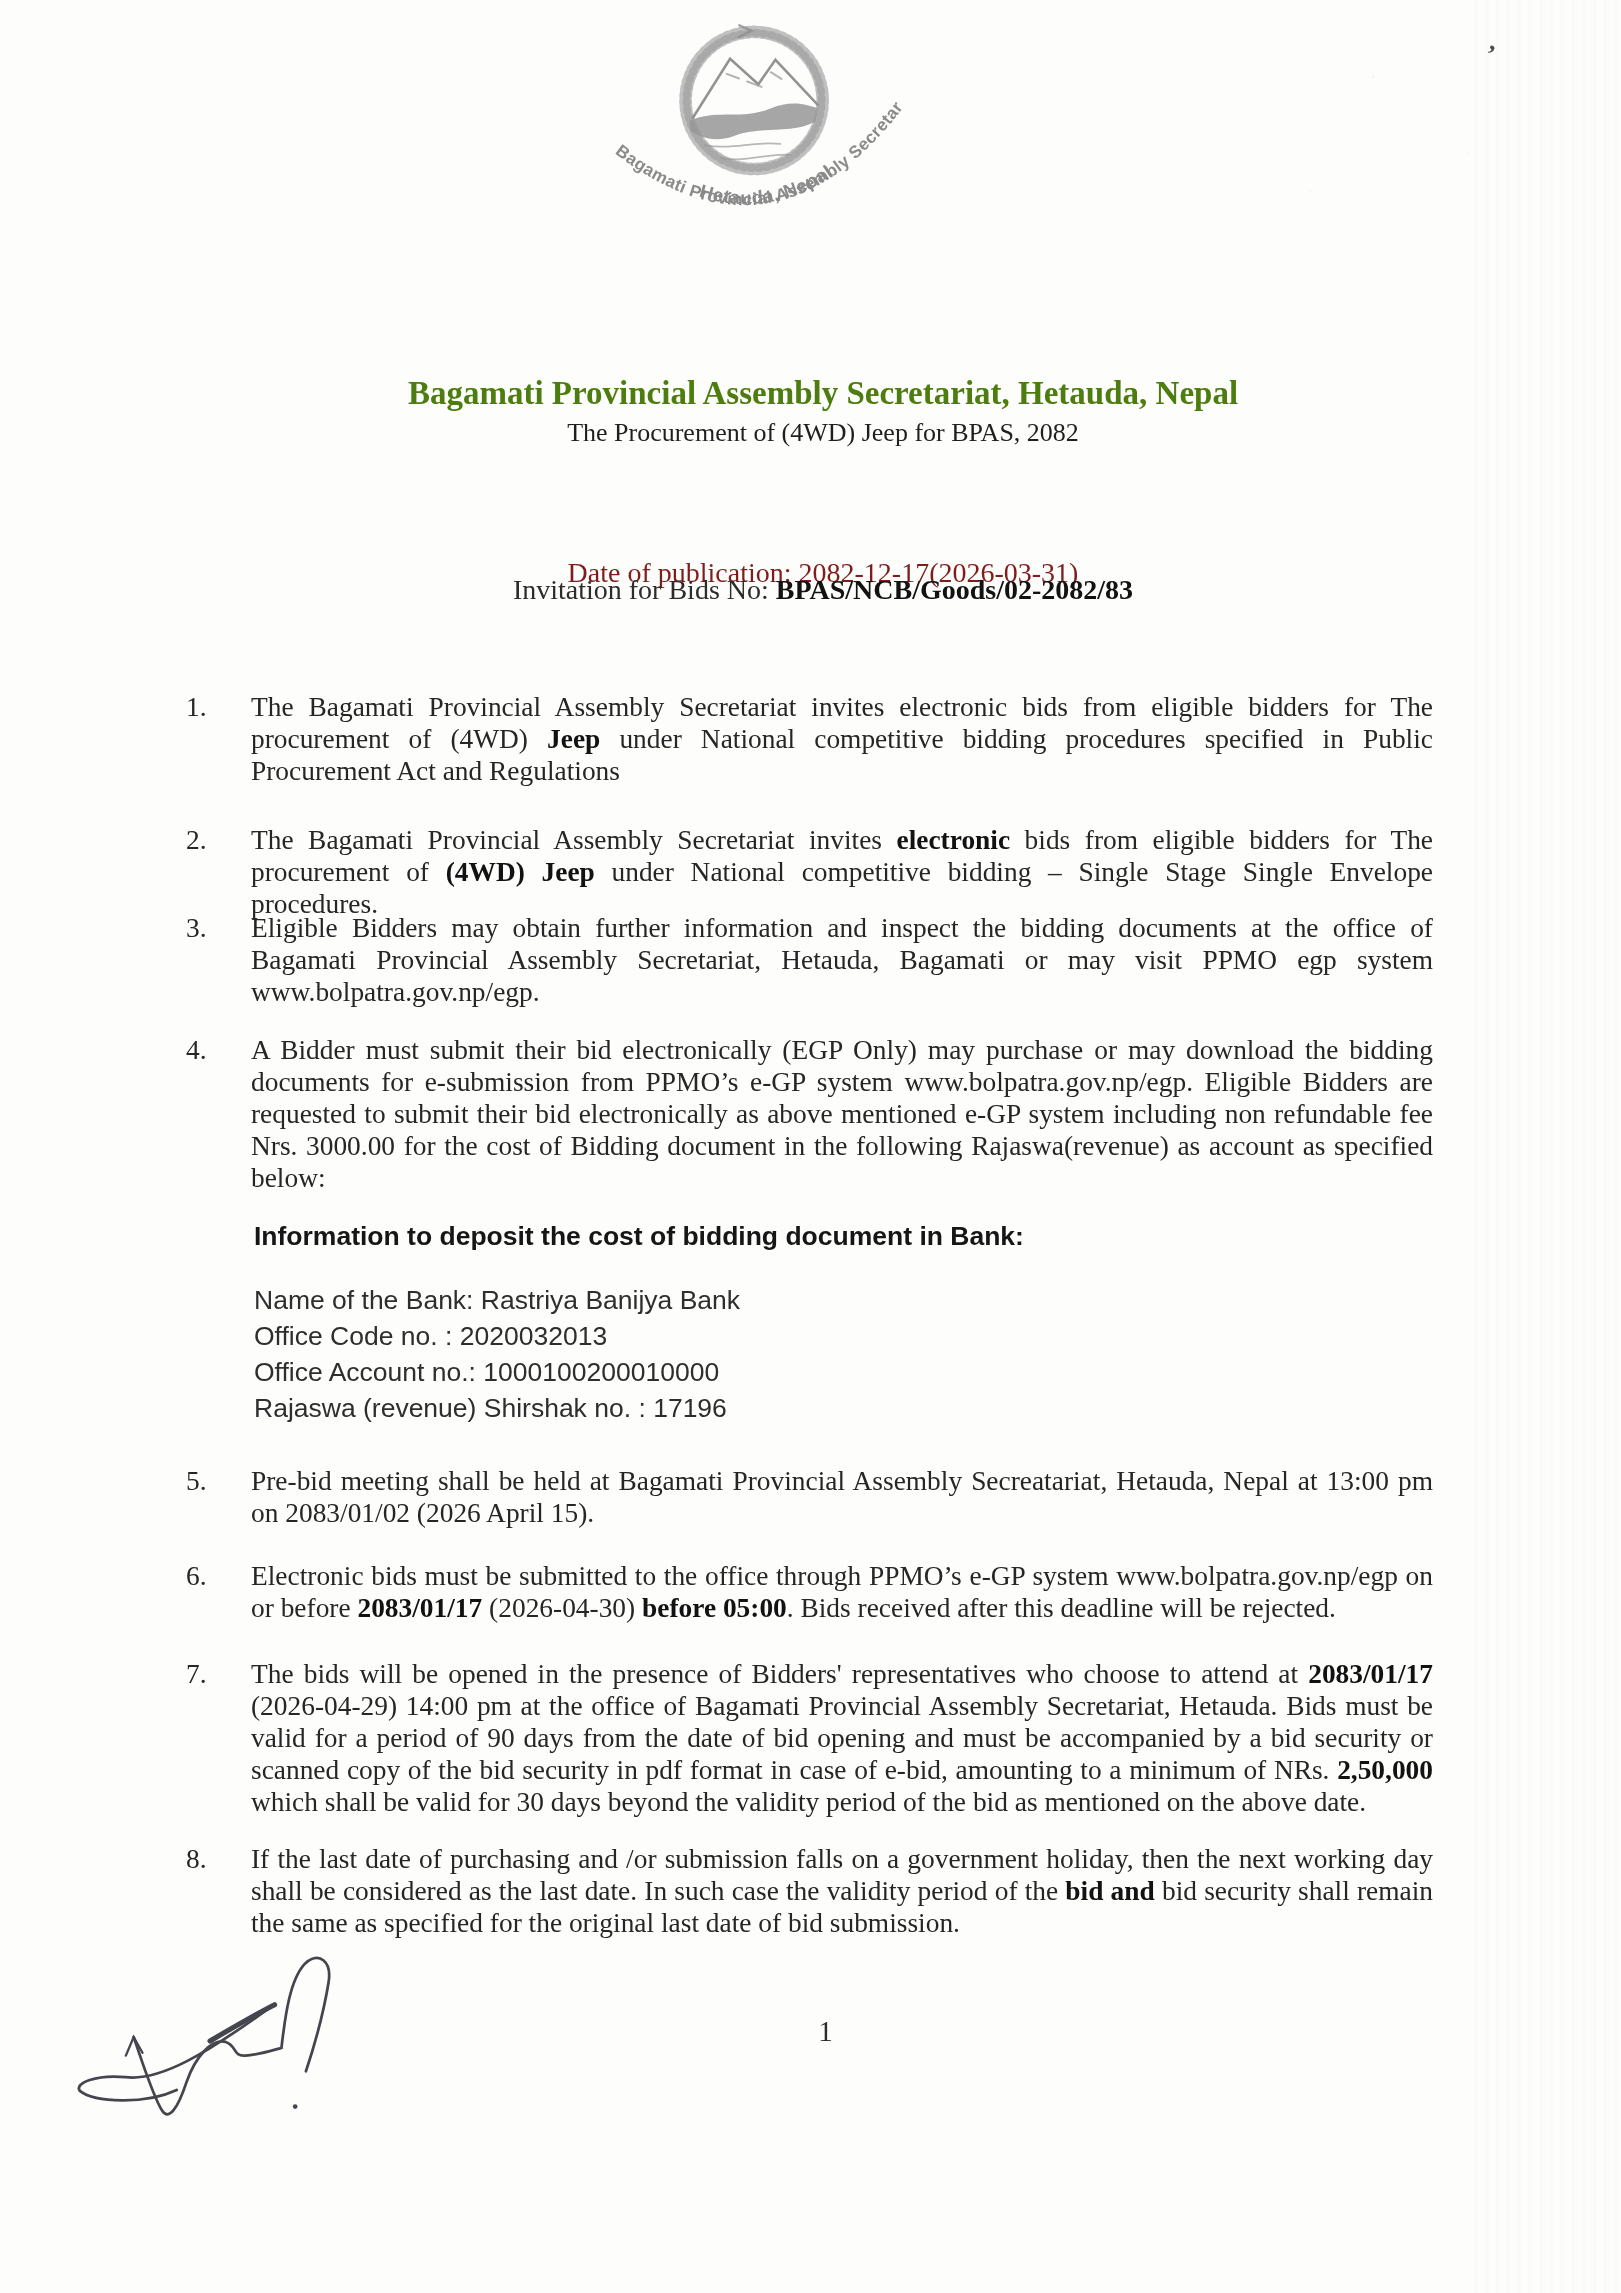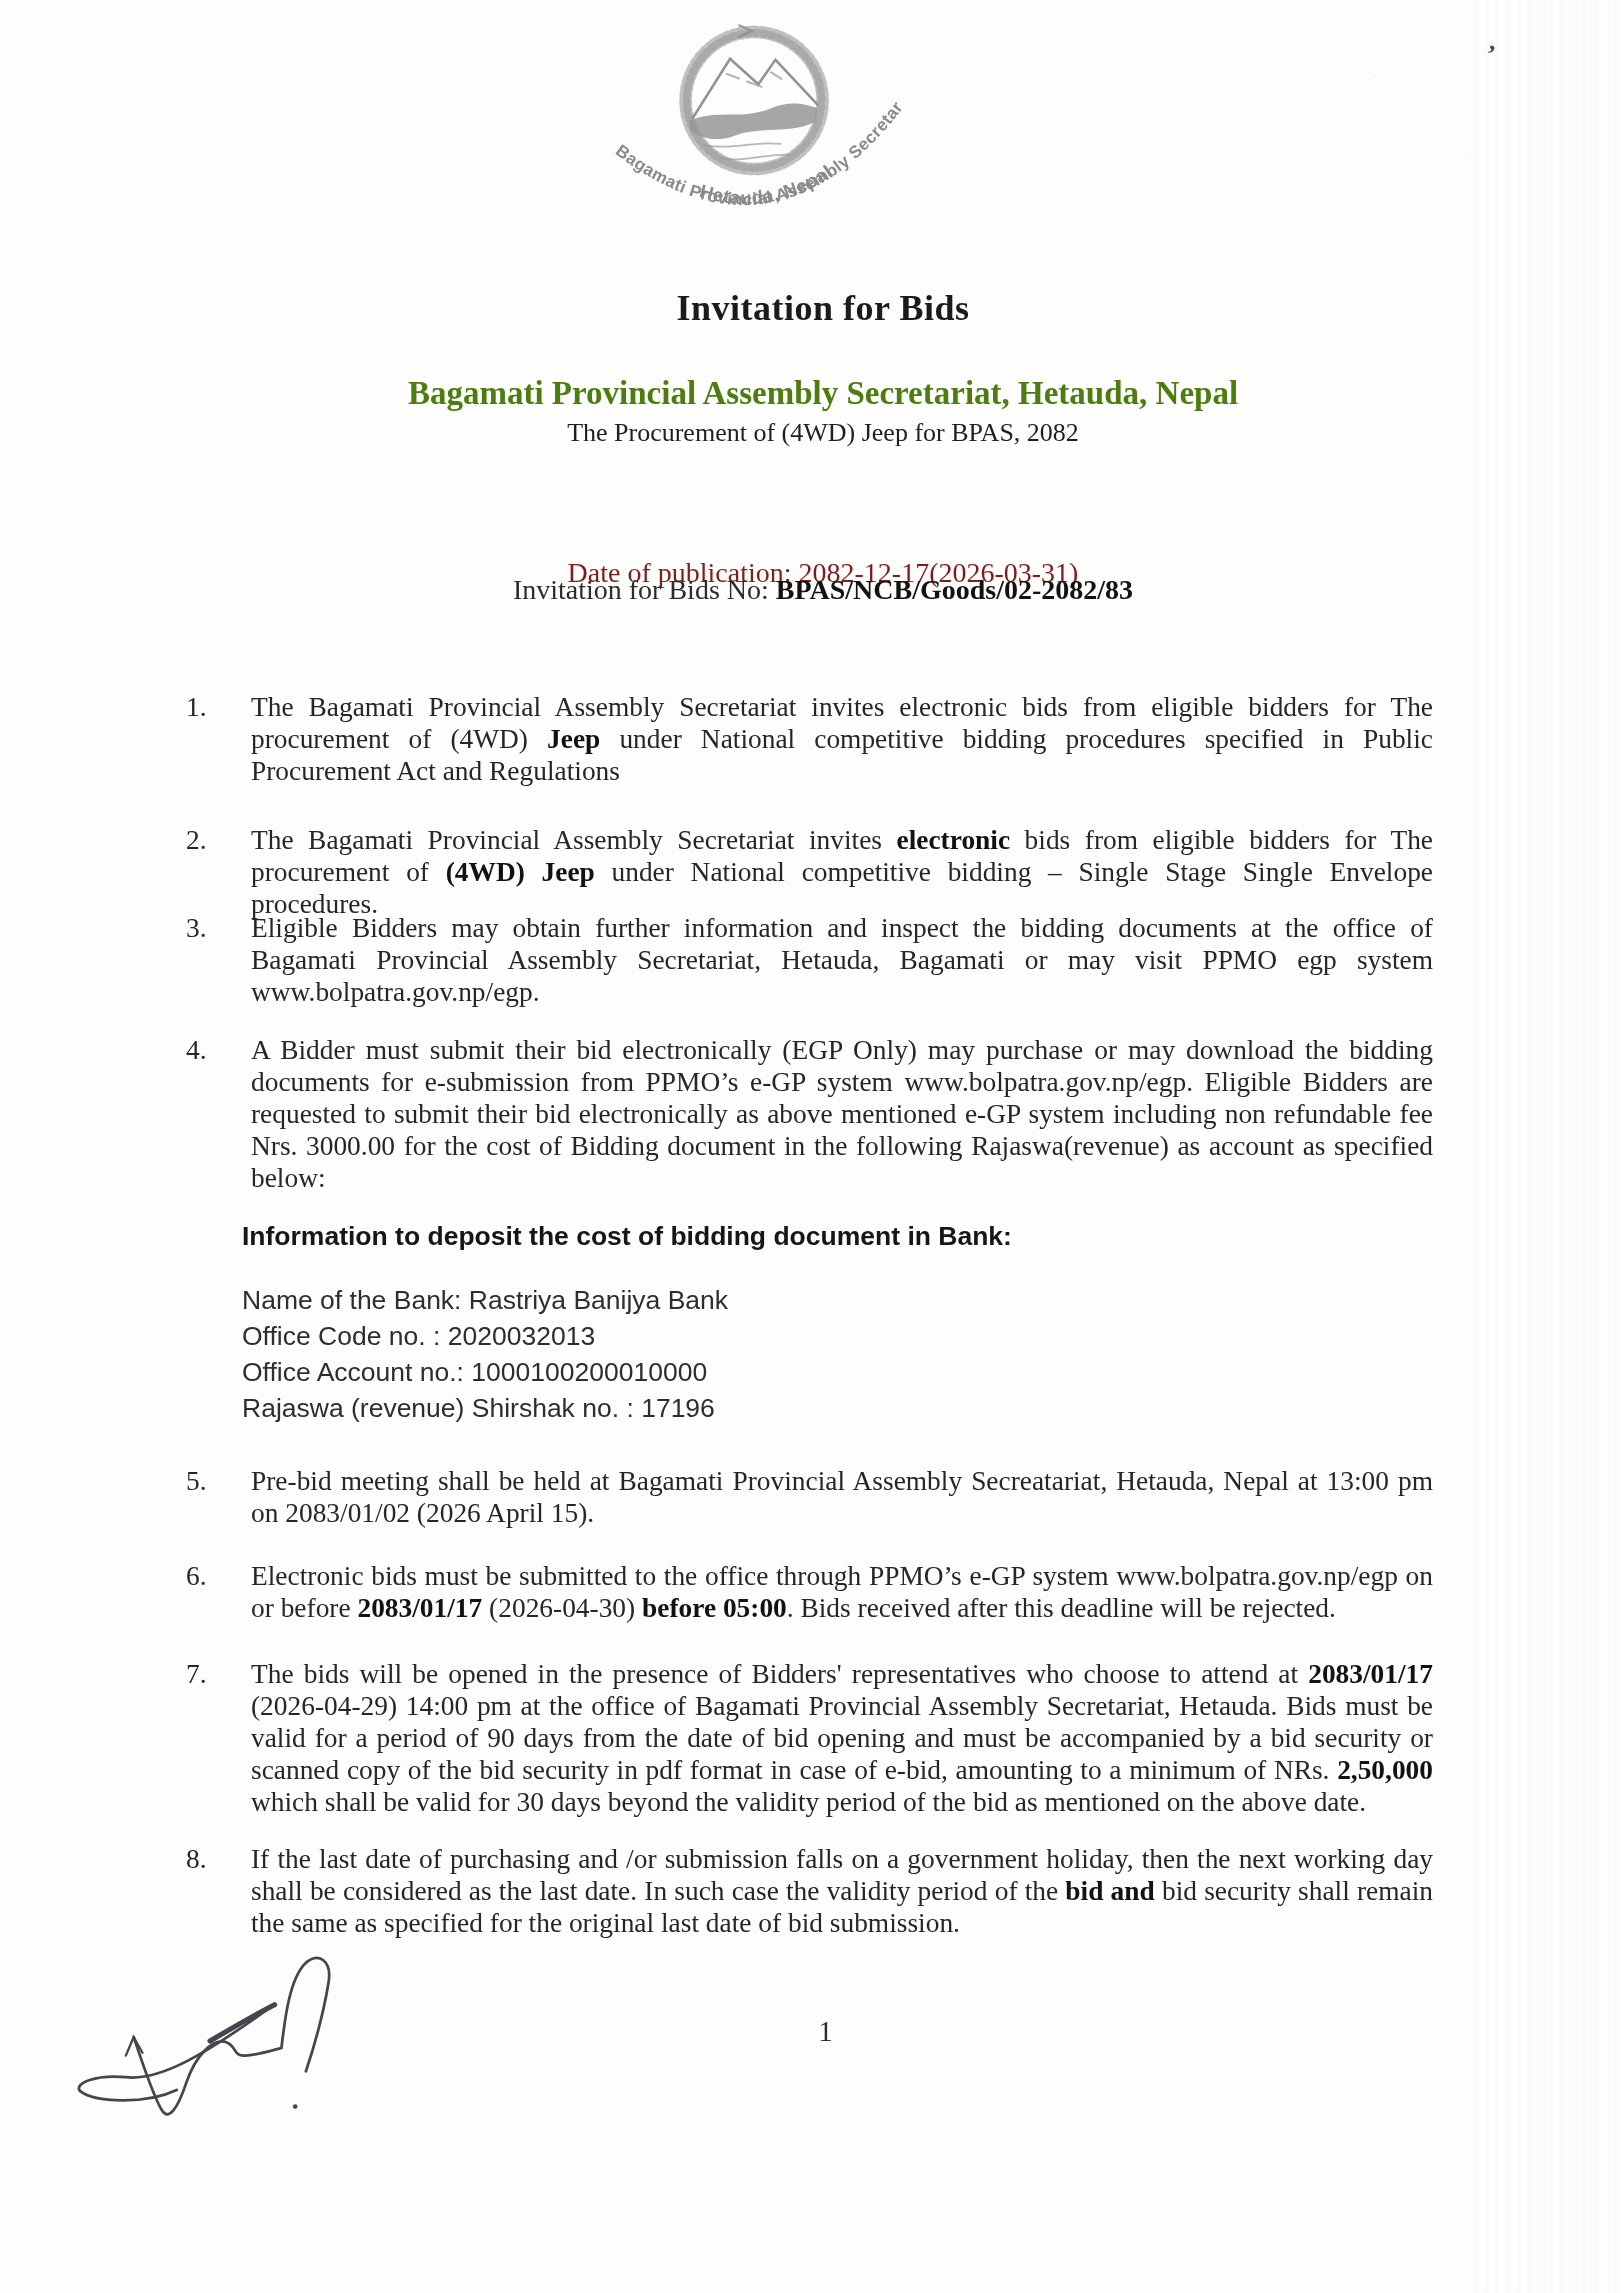--- a/index.html
+++ b/index.html
@@ -40,21 +40,21 @@
   .item{position:absolute;left:186px;width:1247px;display:flex;}
   .item .num{flex:none;width:65px;font-size:27.4px;line-height:32px;}
   .item .txt{flex:1;font-size:27.4px;line-height:32px;text-align:justify;}
   .item-1{top:691px;} .item-2{top:824px;} .item-3{top:912px;} .item-4{top:1034px;}
   .item-5{top:1465px;} .item-6{top:1560px;} .item-7{top:1658px;} .item-8{top:1843px;}
   .b{font-weight:bold;color:#121212;}
   .i{margin-top:8px;}
   .serif{font-family:"Liberation Serif",serif;}
   
   .bank{
-    position:absolute;left:242px;top:1221px;width:1098px;
+    position:absolute;left:254px;top:1221px;width:1098px;
     font-family:"Liberation Sans",sans-serif;color:#2e2e2e;
   }
   .bank-heading{font-size:26.5px;font-weight:bold;color:#161616;margin:0 0 30px 0;}
   .bank-line{font-size:26.5px;line-height:36px;margin:0;}
   
   .signature{position:absolute;left:67px;top:1947px;width:333px;height:230px;}
   .page-number{position:absolute;left:804px;top:2015px;width:43px;text-align:center;font-size:29px;color:#2c2c2c;}
 </style>
 </head>
 <body>
@@ -82,21 +82,20 @@
       </defs>
       <text font-family="Liberation Sans, sans-serif" font-size="17.5" font-weight="600" fill="#8a8a8a" letter-spacing="0.4">
         <textPath href="#arcBig" startOffset="1%">Bagamati Provincial Assembly Secretariat</textPath>
       </text>
       <text font-family="Liberation Sans, sans-serif" font-size="19" font-weight="600" fill="#8a8a8a" letter-spacing="0.6" text-anchor="middle">
         <textPath href="#arcSmall" startOffset="50%">Hetauda, Nepal</textPath>
       </text>
     </g>
   </svg>
 
-  <div class="center-block doc-title">Invitation for Bids</div>
   <div class="center-block org-line">Bagamati Provincial Assembly Secretariat, Hetauda, Nepal</div>
   <div class="center-block subject-line">The Procurement of (4WD)  Jeep for BPAS, 2082</div>
   <div class="center-block pub-line">Date of publication: 2082-12-17(2026-03-31)</div>
   <div class="center-block bidno-line"><span>Invitation for Bids No: </span><span class="val">BPAS/NCB/Goods/02-2082/83</span></div>
 
   <div id="list">
     <div class="item item-1">
       <span class="num">1.</span>
       <div class="txt"><span>The Bagamati Provincial Assembly Secretariat invites electronic bids from eligible bidders for The procurement of (4WD) </span><span class="b">Jeep</span><span>  under National competitive bidding procedures specified in Public Procurement Act and Regulations</span></div>
     </div>

